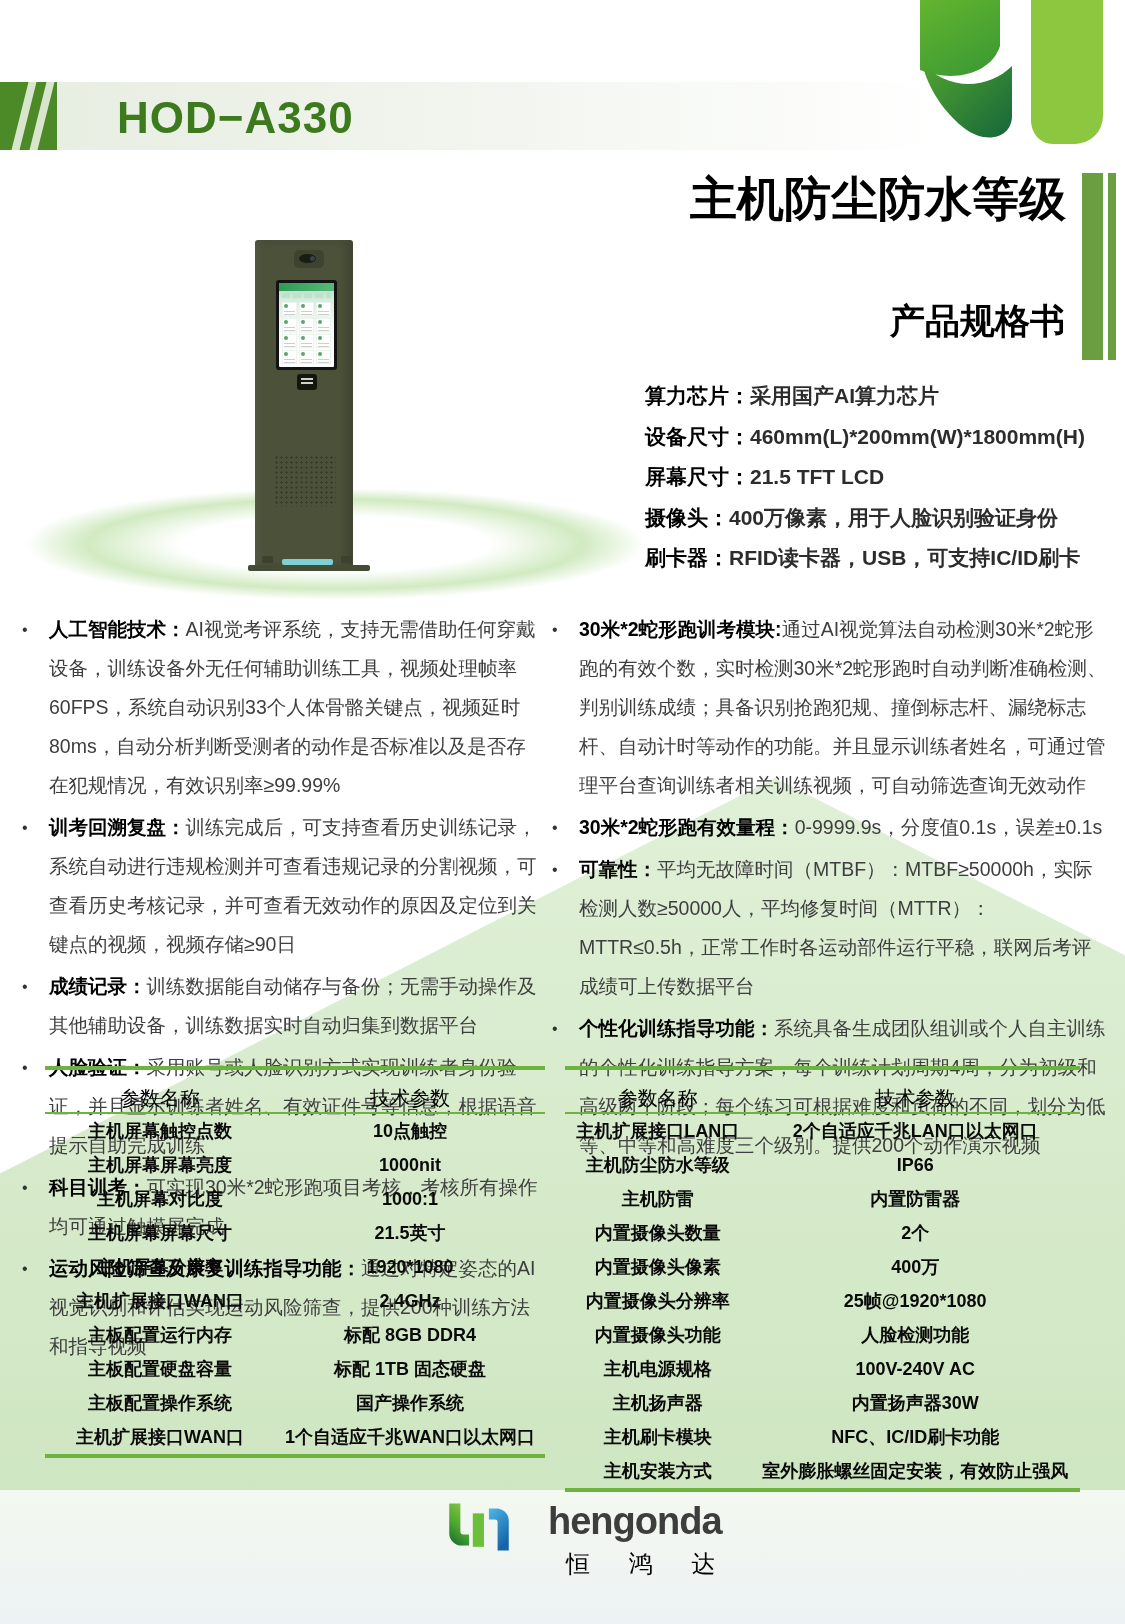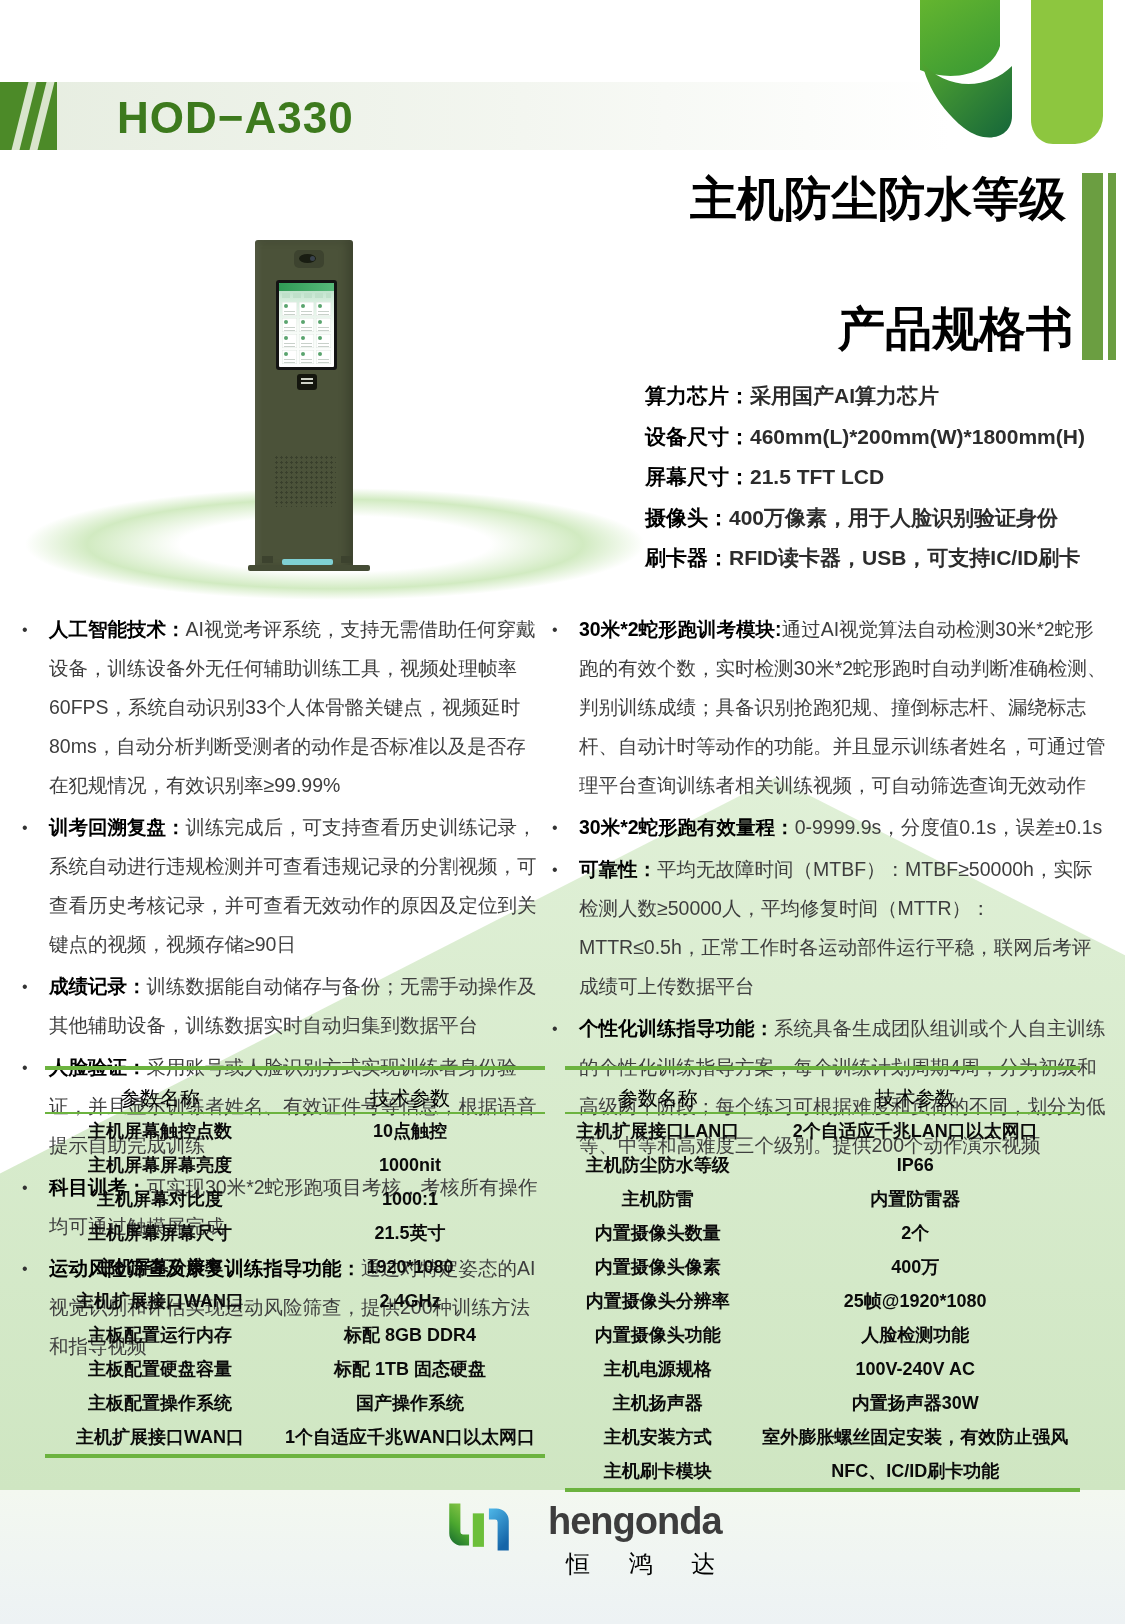--- a/index.html
+++ b/index.html
@@ -20,21 +20,21 @@
 
   
   .logo-block{top:82px;left:0;width:57px;height:68px;background:#4c8a28;overflow:hidden;}
   .logo-block i{position:absolute;top:-10px;bottom:-10px;width:8px;background:#d9e5cd;transform:skewX(-14deg);}
   .logo-block i.s1{left:20px;} .logo-block i.s2{left:38px;}
   .model{top:93px;left:78px;font-size:44px;font-weight:bold;color:#3d7a1d;letter-spacing:1px;margin-left:39px;}
 
   .ribbon{top:0;left:895px;width:215px;height:165px;}
 
   .title1{top:168px;right:59px;font-size:47px;font-weight:800;color:#000;letter-spacing:0px;white-space:nowrap;}
-  .title2{top:298px;right:52px;font-size:47px;font-weight:800;color:#000;white-space:nowrap;}
+  .title2{top:298px;right:60px;font-size:35px;font-weight:800;color:#000;white-space:nowrap;}
   .vbar1{top:173px;left:1082px;width:21px;height:187px;background:#6b9e41;}
   .vbar2{top:173px;left:1108px;width:8px;height:187px;background:#6b9e41;}
 
   
   .specs{top:376px;left:645px;width:470px;font-size:21px;line-height:40.5px;color:#2c2c2c;}
   .specs .srow{white-space:nowrap;font-weight:bold;}
   .specs strong{color:#000;}
 
   
   .kbody{top:240px;left:255px;width:98px;height:328px;background:#4b5239;border-radius:3px;
@@ -293,26 +293,26 @@
         </div>
         <div class="trow">
           <div class="c1">主机电源规格</div>
           <div class="c2">100V-240V AC</div>
         </div>
         <div class="trow">
           <div class="c1">主机扬声器</div>
           <div class="c2">内置扬声器30W</div>
         </div>
         <div class="trow">
+          <div class="c1">主机刷卡模块</div>
+          <div class="c2">NFC、IC/ID刷卡功能</div>
+        </div>
+        <div class="trow">
           <div class="c1">主机安装方式</div>
           <div class="c2">室外膨胀螺丝固定安装，有效防止强风</div>
-        </div>
-        <div class="trow">
-          <div class="c1">主机刷卡模块</div>
-          <div class="c2">NFC、IC/ID刷卡功能</div>
         </div>
       </div>
   </div>
 
   <svg class="abs brand-mark" viewBox="0 0 64 50">
     <defs>
       <linearGradient id="lg" x1="0" y1="1" x2="0.4" y2="0">
         <stop offset="0" stop-color="#14672f"></stop>
           <stop offset="0.55" stop-color="#4ca82f"></stop>
           <stop offset="1" stop-color="#7ec043"></stop>

